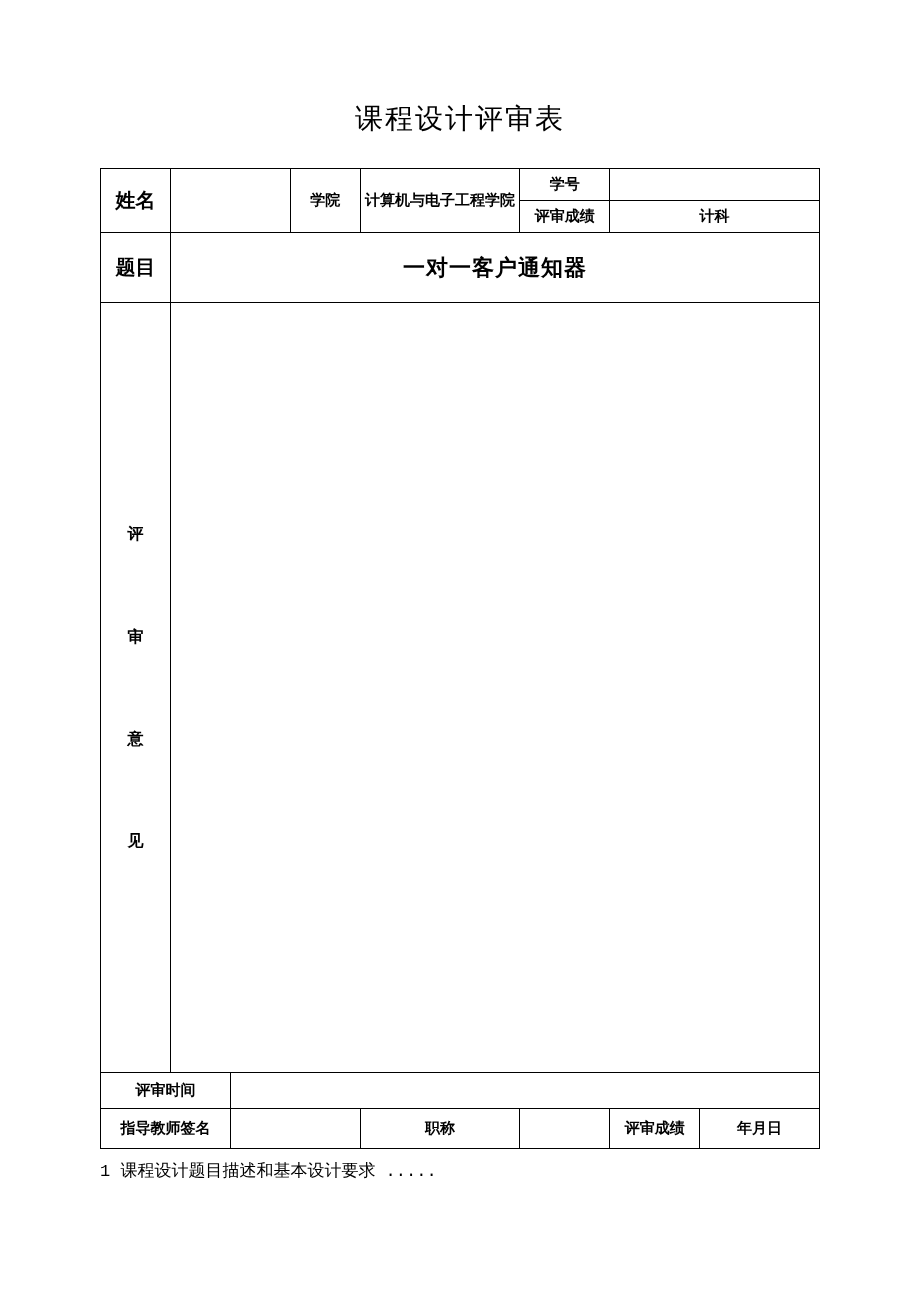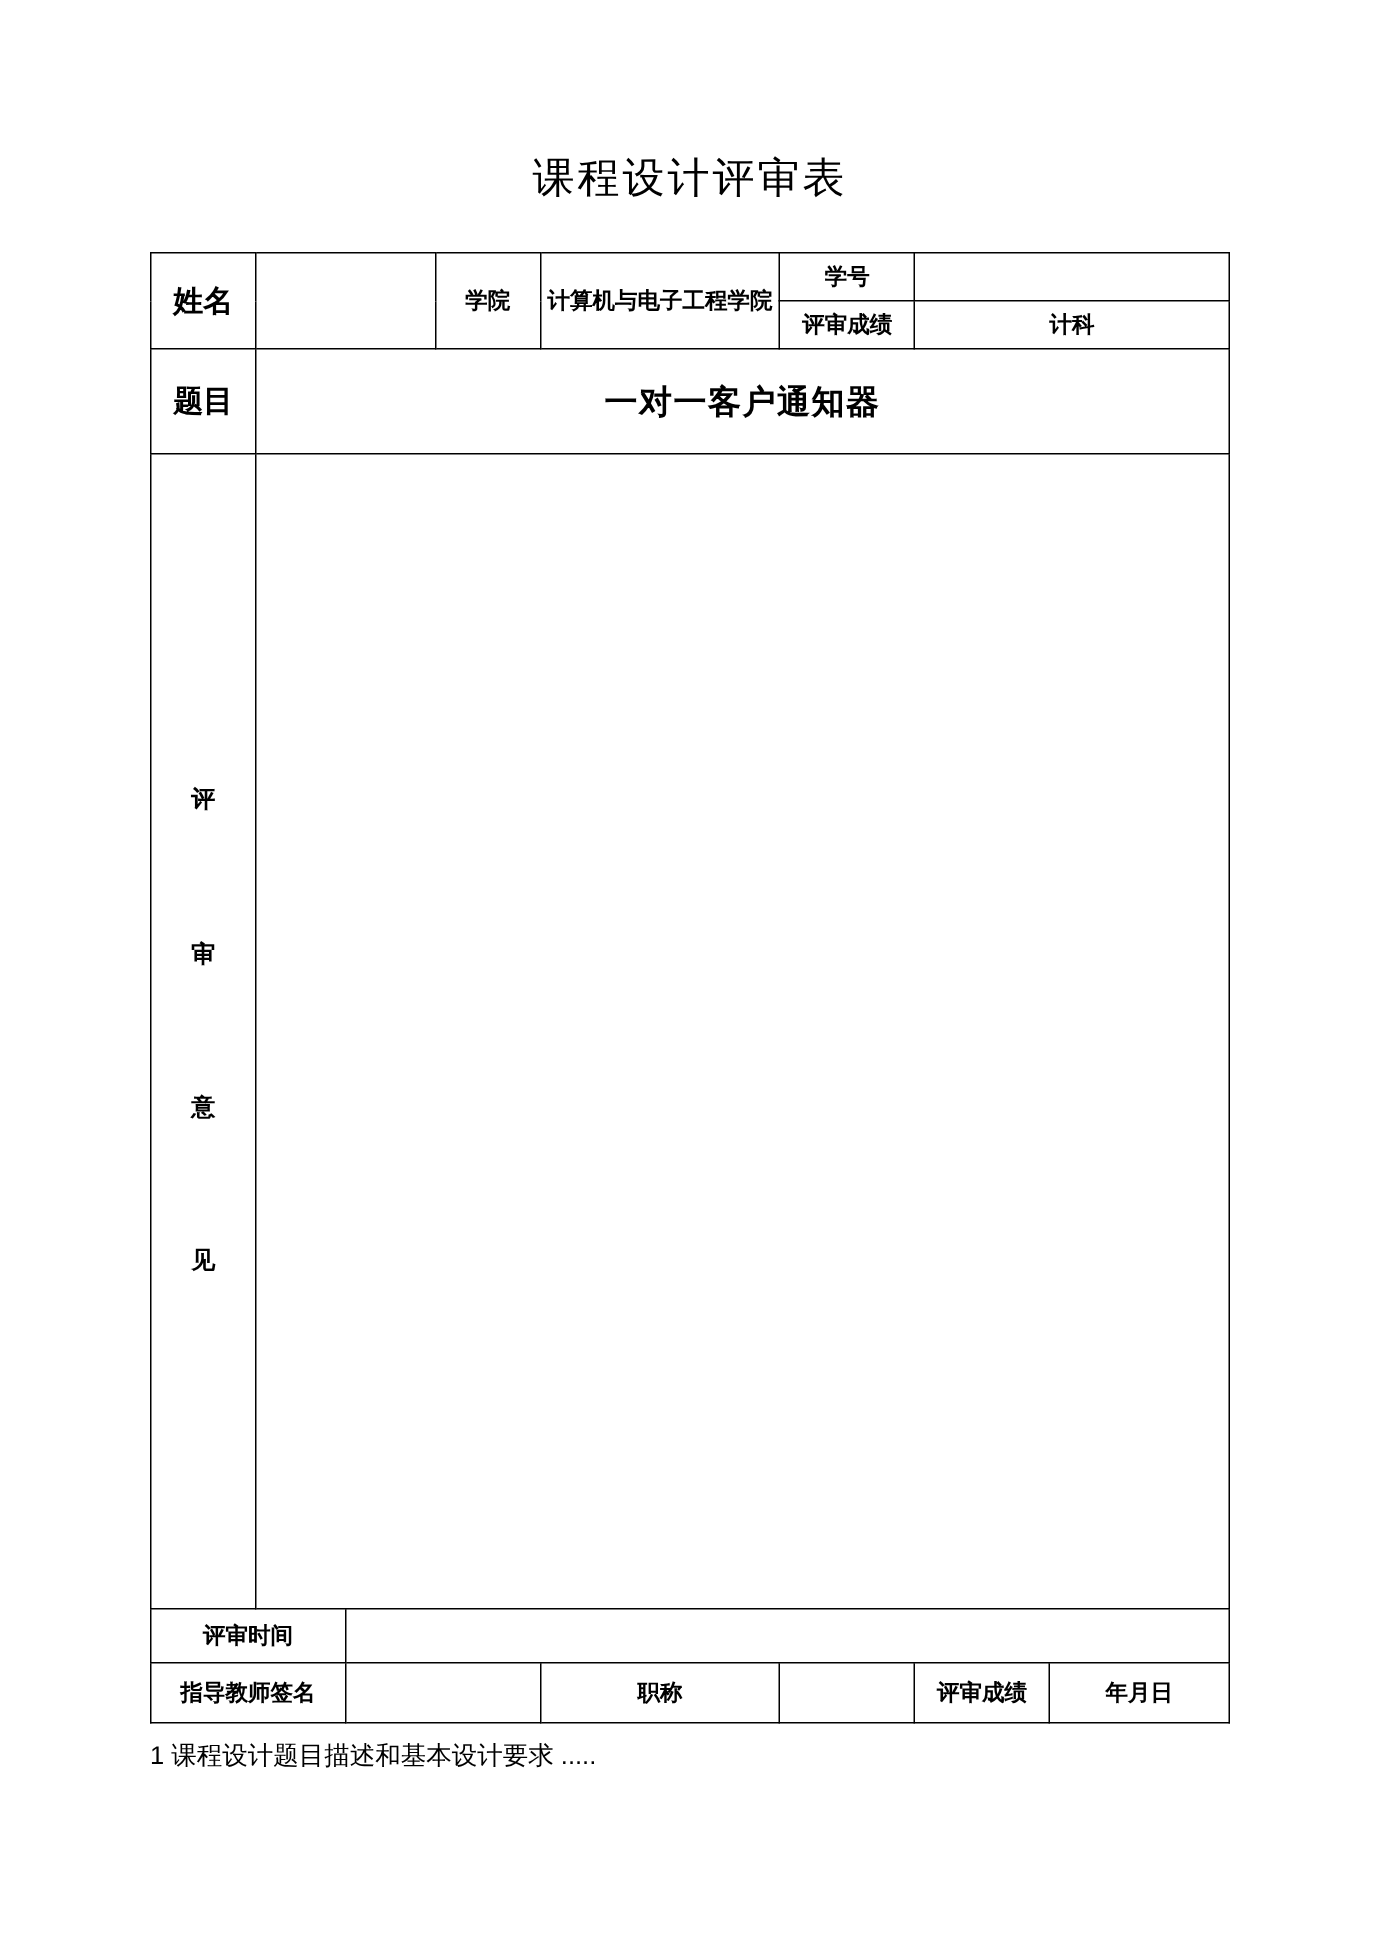--- a/index.html
+++ b/index.html
@@ -41,21 +41,21 @@
       writing-mode: initial;
       letter-spacing: 0;
       line-height: 3.2;
       font-size: 16px;
     }
     .footer-text {
       width: 720px;
       margin: 10px auto 0 auto;
       font-size: 17px;
       text-align: left;
-      font-family: Liberation Sans, sans-serif;
+      font-family: Liberation Mono, monospace;
     }
     .name-label { font-size: 20px; }
   </style>
 </head>
 <body>
 
 <div class="page-title">课程设计评审表</div>
 
 <table class="form-table">
   <colgroup>

